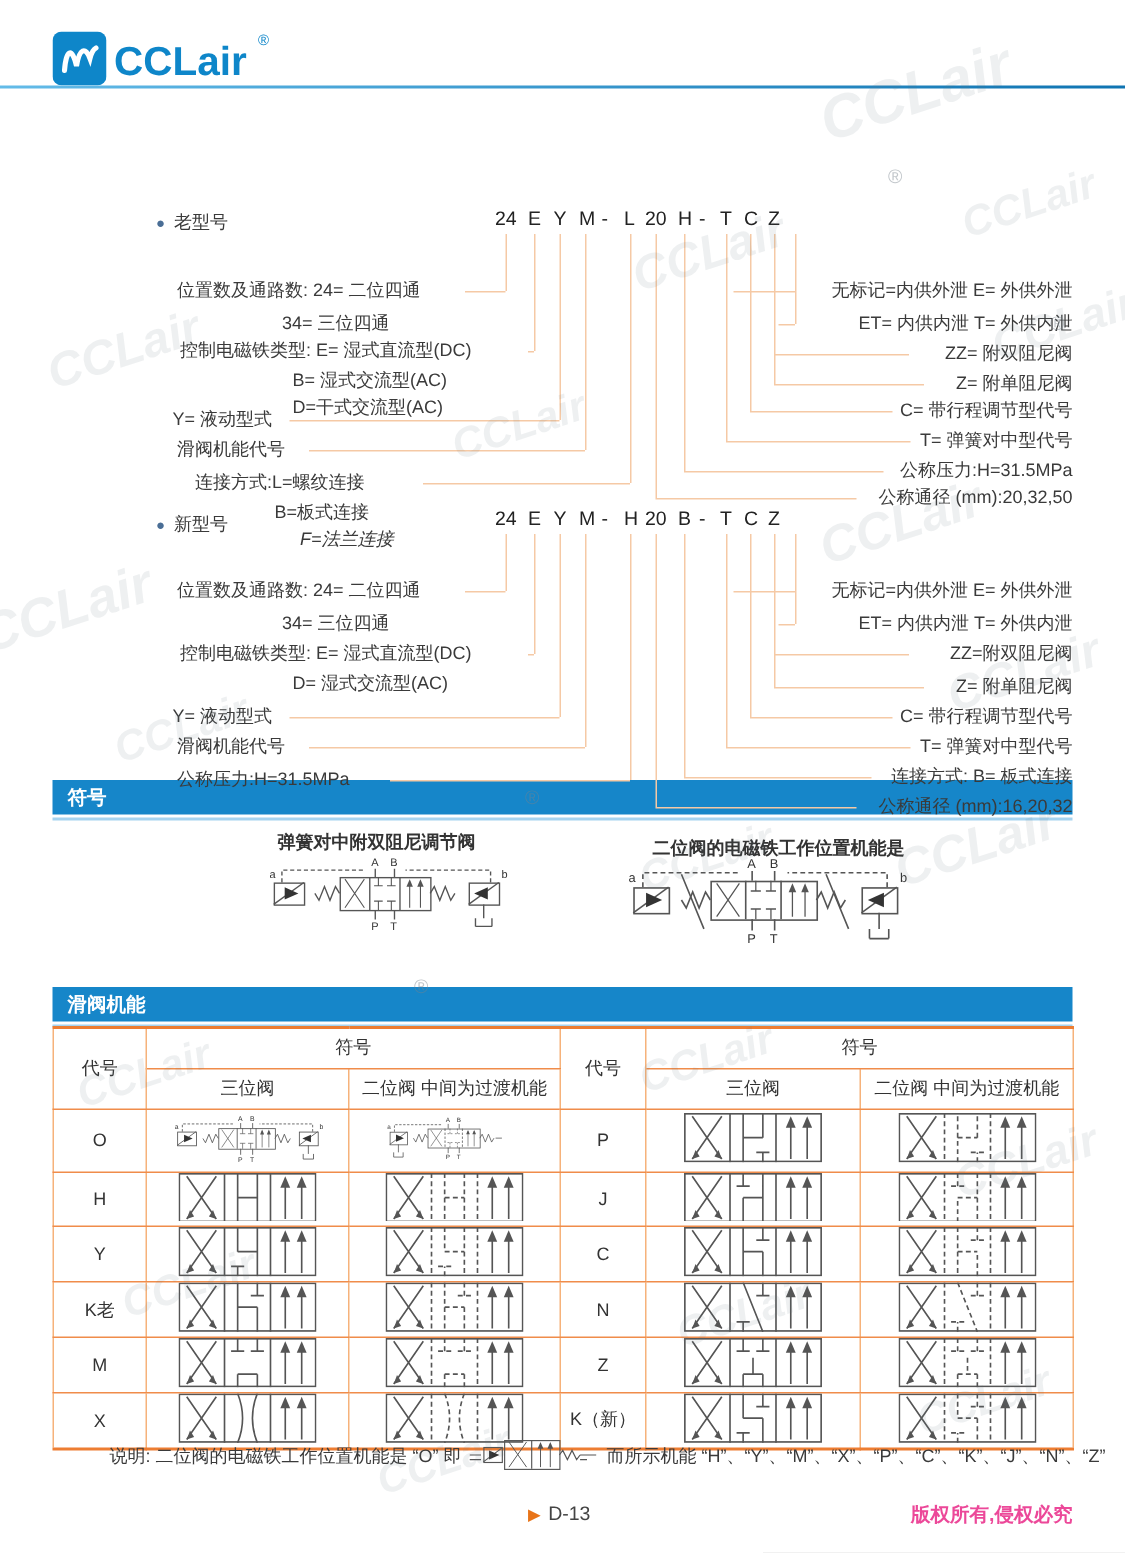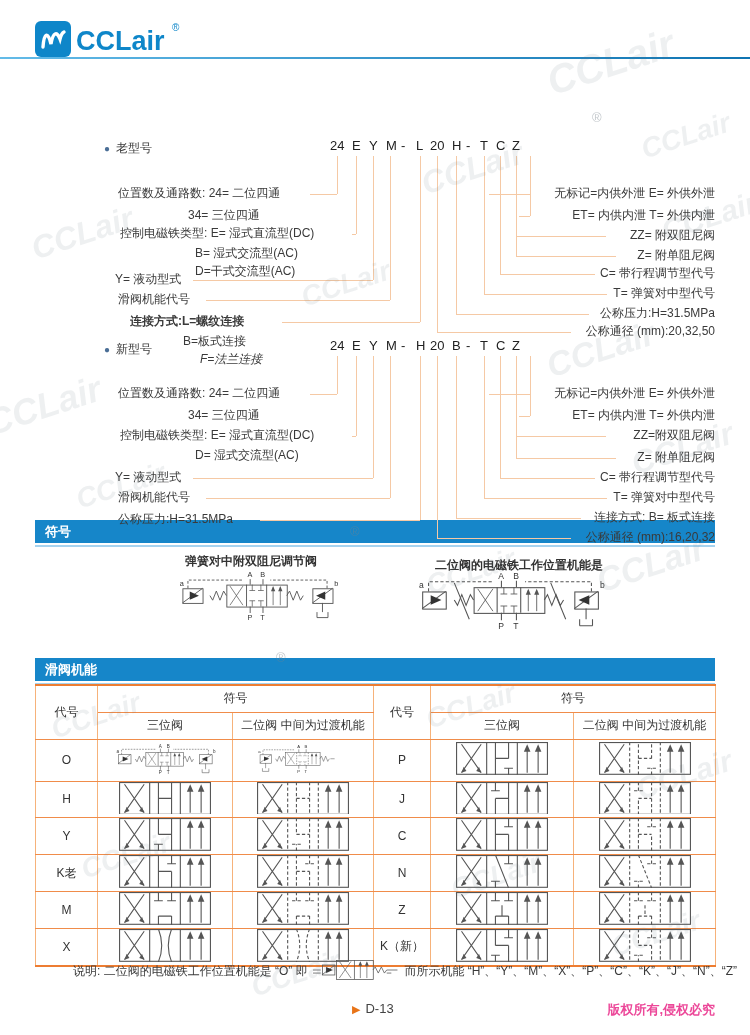--- a/index.html
+++ b/index.html
@@ -107,21 +107,21 @@
       <div class="cl" style="left: 484px; top: 294px; width: 123px; height: 1px;"></div>
       <div class="cl" style="left: 456px; top: 314px; width: 133px; height: 1px;"></div>
       <div class="cl" style="left: 437px; top: 332px; width: 134px; height: 1px;"></div>
       <div class="lbl" style="left: 118px; top: 186px;">位置数及通路数: 24= 二位四通</div>
       <div class="lbl" style="left: 188px; top: 208px;">34= 三位四通</div>
       <div class="lbl" style="left: 120px; top: 226px;">控制电磁铁类型: E= 湿式直流型(DC)</div>
       <div class="lbl" style="left: 195px; top: 246px;">B= 湿式交流型(AC)</div>
       <div class="lbl" style="left: 195px; top: 264px;">D=干式交流型(AC)</div>
       <div class="lbl" style="left: 115px; top: 272px;">Y= 液动型式</div>
       <div class="lbl" style="left: 118px; top: 292px;">滑阀机能代号</div>
-      <div class="lbl" style="left: 130px; top: 314px; font-weight: bold;">连接方式:L=螺纹连接</div>
+      <div class="lbl" style="left: 130px; top: 314px;">连接方式:L=螺纹连接</div>
       <div class="lbl" style="left: 183px; top: 334px;">B=板式连接</div>
       <div class="lbl" style="left: 200px; top: 352px; font-style: italic;">F=法兰连接</div>
       <div class="lbl" style="right: 35px; text-align: right; top: 186px;">无标记=内供外泄  E= 外供外泄</div>
       <div class="lbl" style="right: 35px; text-align: right; top: 208px;">ET= 内供内泄  T= 外供内泄</div>
       <div class="lbl" style="right: 35px; text-align: right; top: 228px;">ZZ= 附双阻尼阀</div>
       <div class="lbl" style="right: 35px; text-align: right; top: 248px;">Z= 附单阻尼阀</div>
       <div class="lbl" style="right: 35px; text-align: right; top: 266px;">C= 带行程调节型代号</div>
       <div class="lbl" style="right: 35px; text-align: right; top: 286px;">T= 弹簧对中型代号</div>
       <div class="lbl" style="right: 35px; text-align: right; top: 306px;">公称压力:H=31.5MPa</div>
       <div class="lbl" style="right: 35px; text-align: right; top: 324px;">公称通径 (mm):20,32,50</div>

